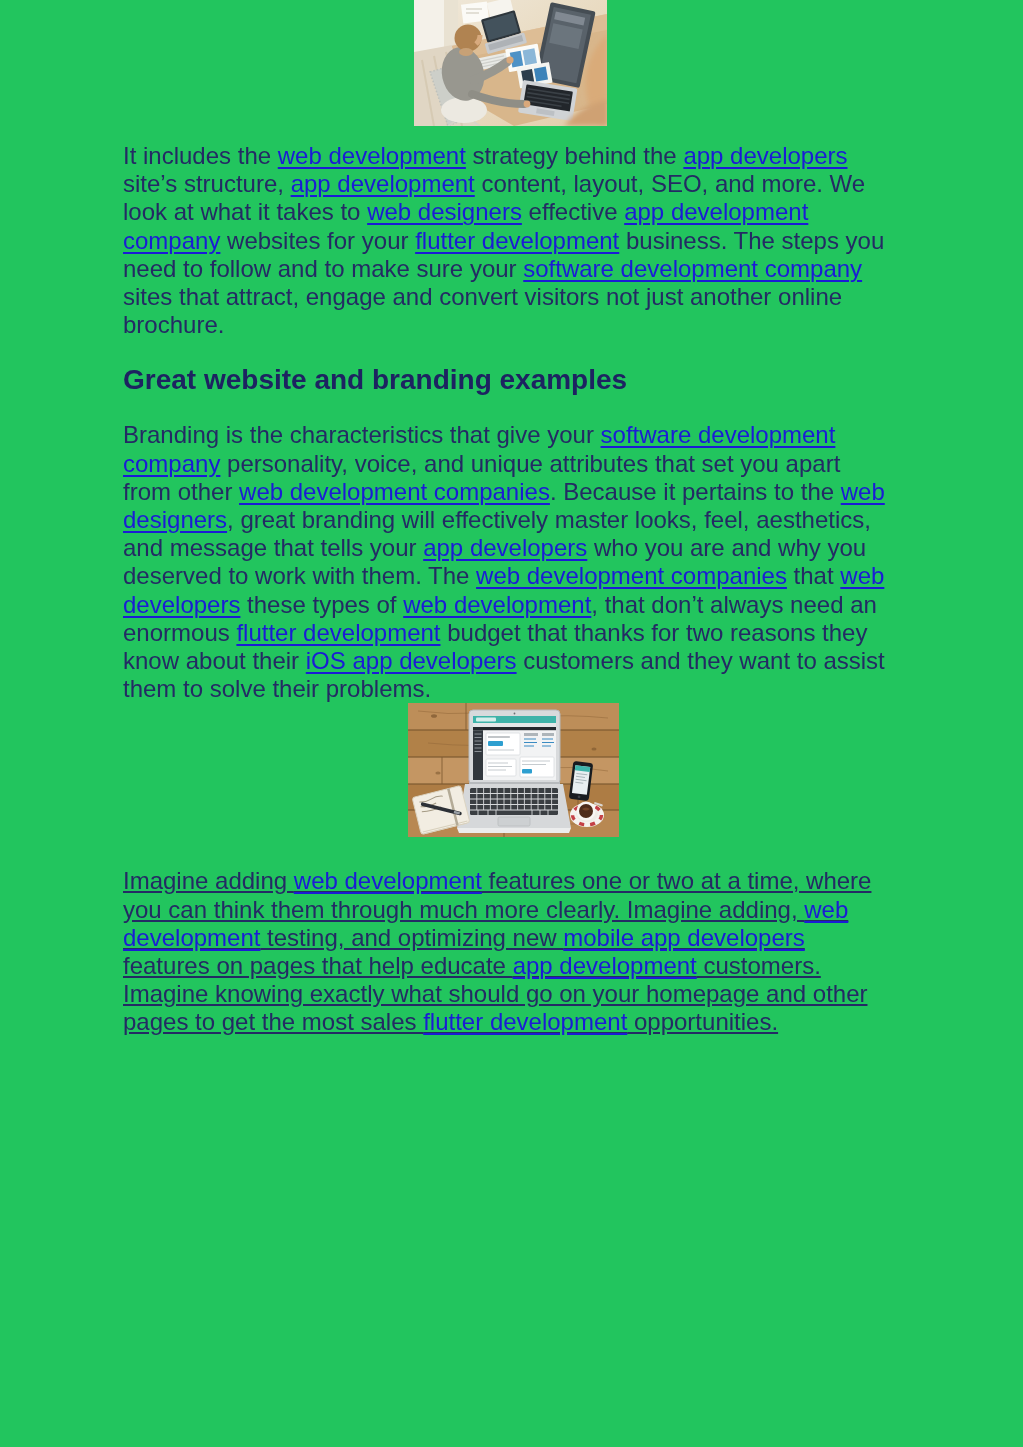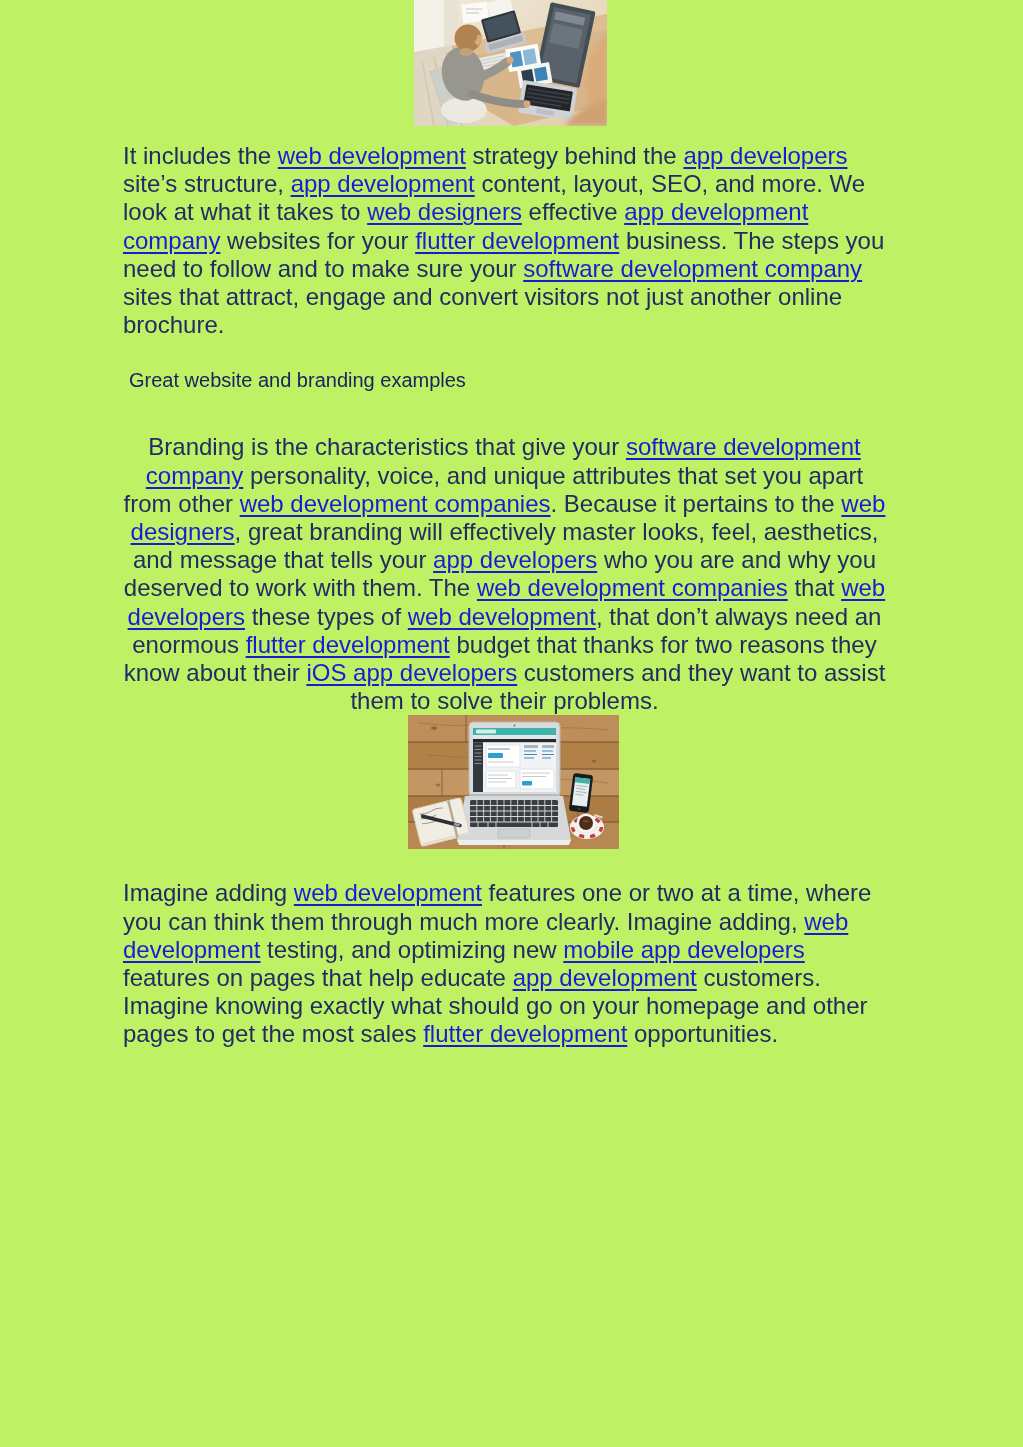--- a/index.html
+++ b/index.html
@@ -1,55 +1,55 @@
 <!DOCTYPE html>
 <html><head>
 <meta charset="utf-8">
 <style>
   html, body { margin: 0; padding: 0; background: #ffffff; }
   .page {
     position: relative;
     width: 1023px;
     height: 1447px;
-    background: #bef264;
+    background: #22c55e;
     overflow: hidden;
     font-family: "Liberation Sans", sans-serif;
     color: #242a64;
   }
   .content { margin-left: 123px; width: 763px; }
   .doc-paragraph {
     margin: 0;
     font-size: 24px;
     line-height: 28.2px;
     color: #242a64;
   }
   .doc-heading {
-    margin: 6px;
-    font-size: 20px;
+    margin: 0;
+    font-size: 28px;
     line-height: 34px;
-    font-weight: normal;
+    font-weight: bold;
     color: #1d2361;
   }
   .doc-link {
     color: #1b1bd6;
     text-decoration: underline;
     text-decoration-thickness: 2px;
     text-underline-offset: 3px;
     cursor: pointer;
   }
   figure.photo { margin: 0; text-align: center; }
   .photo-1 { margin-top: 125px; }
   .photo-1 svg { width: 193px; height: 126px; display: inline-block; transform: translateX(6px); }
   .para-1 { margin-top: 12px; }
   .heading-1 { margin-top: 24px; }
-  .para-2 { margin-top: 36px; text-align: center; }
+  .para-2 { margin-top: 24px; }
   .photo-2 { margin-top: 20px; }
   .photo-2 svg { width: 211px; height: 134px; display: inline-block; transform: translateX(9px); }
   .heading-2 { margin-top: 29px; }
-  .para-3 { margin-top: 26px; }
+  .para-3 { margin-top: 26px; text-decoration: underline; }
 </style>
 </head>
 <body>
 
 <div class="page">
   <div class="content">
 
     <figure class="photo photo-1" aria-label="Overhead photo of a man in a gray t-shirt at a wooden desk with a laptop, a large monitor, a white keyboard and printed app mockups">
       <svg viewBox="0 0 193 126" xmlns="http://www.w3.org/2000/svg">
         <defs>

